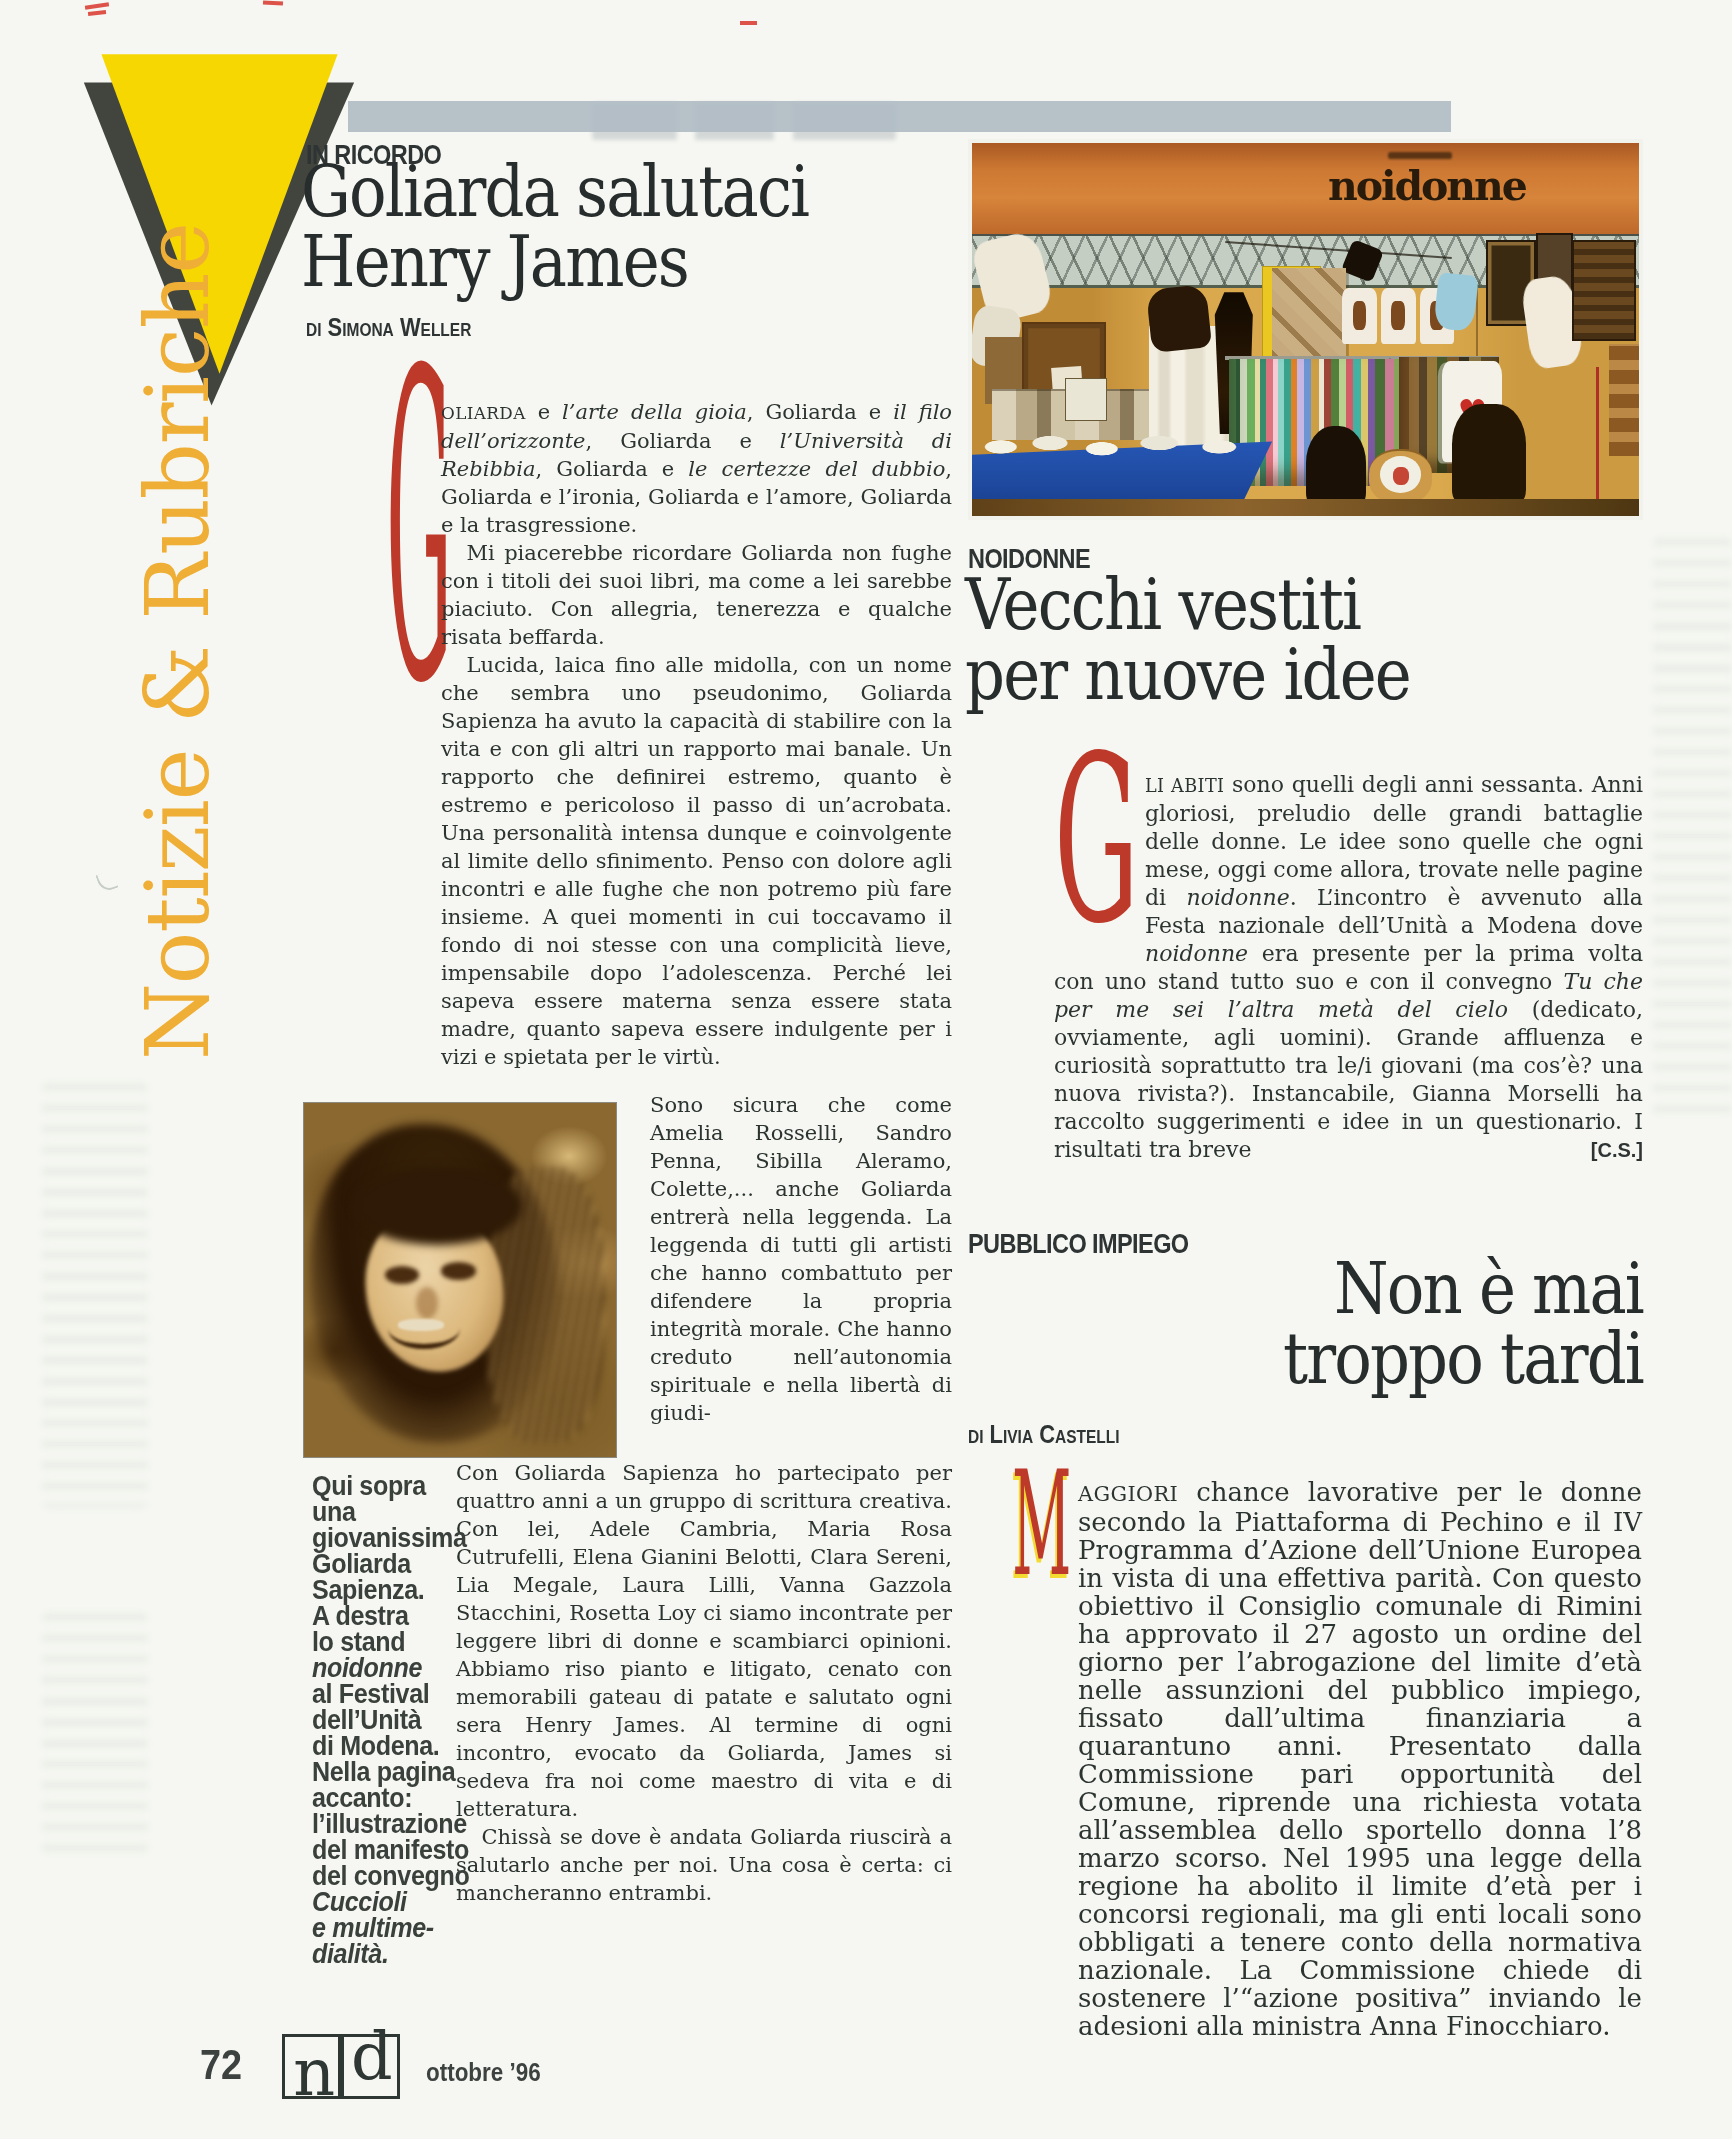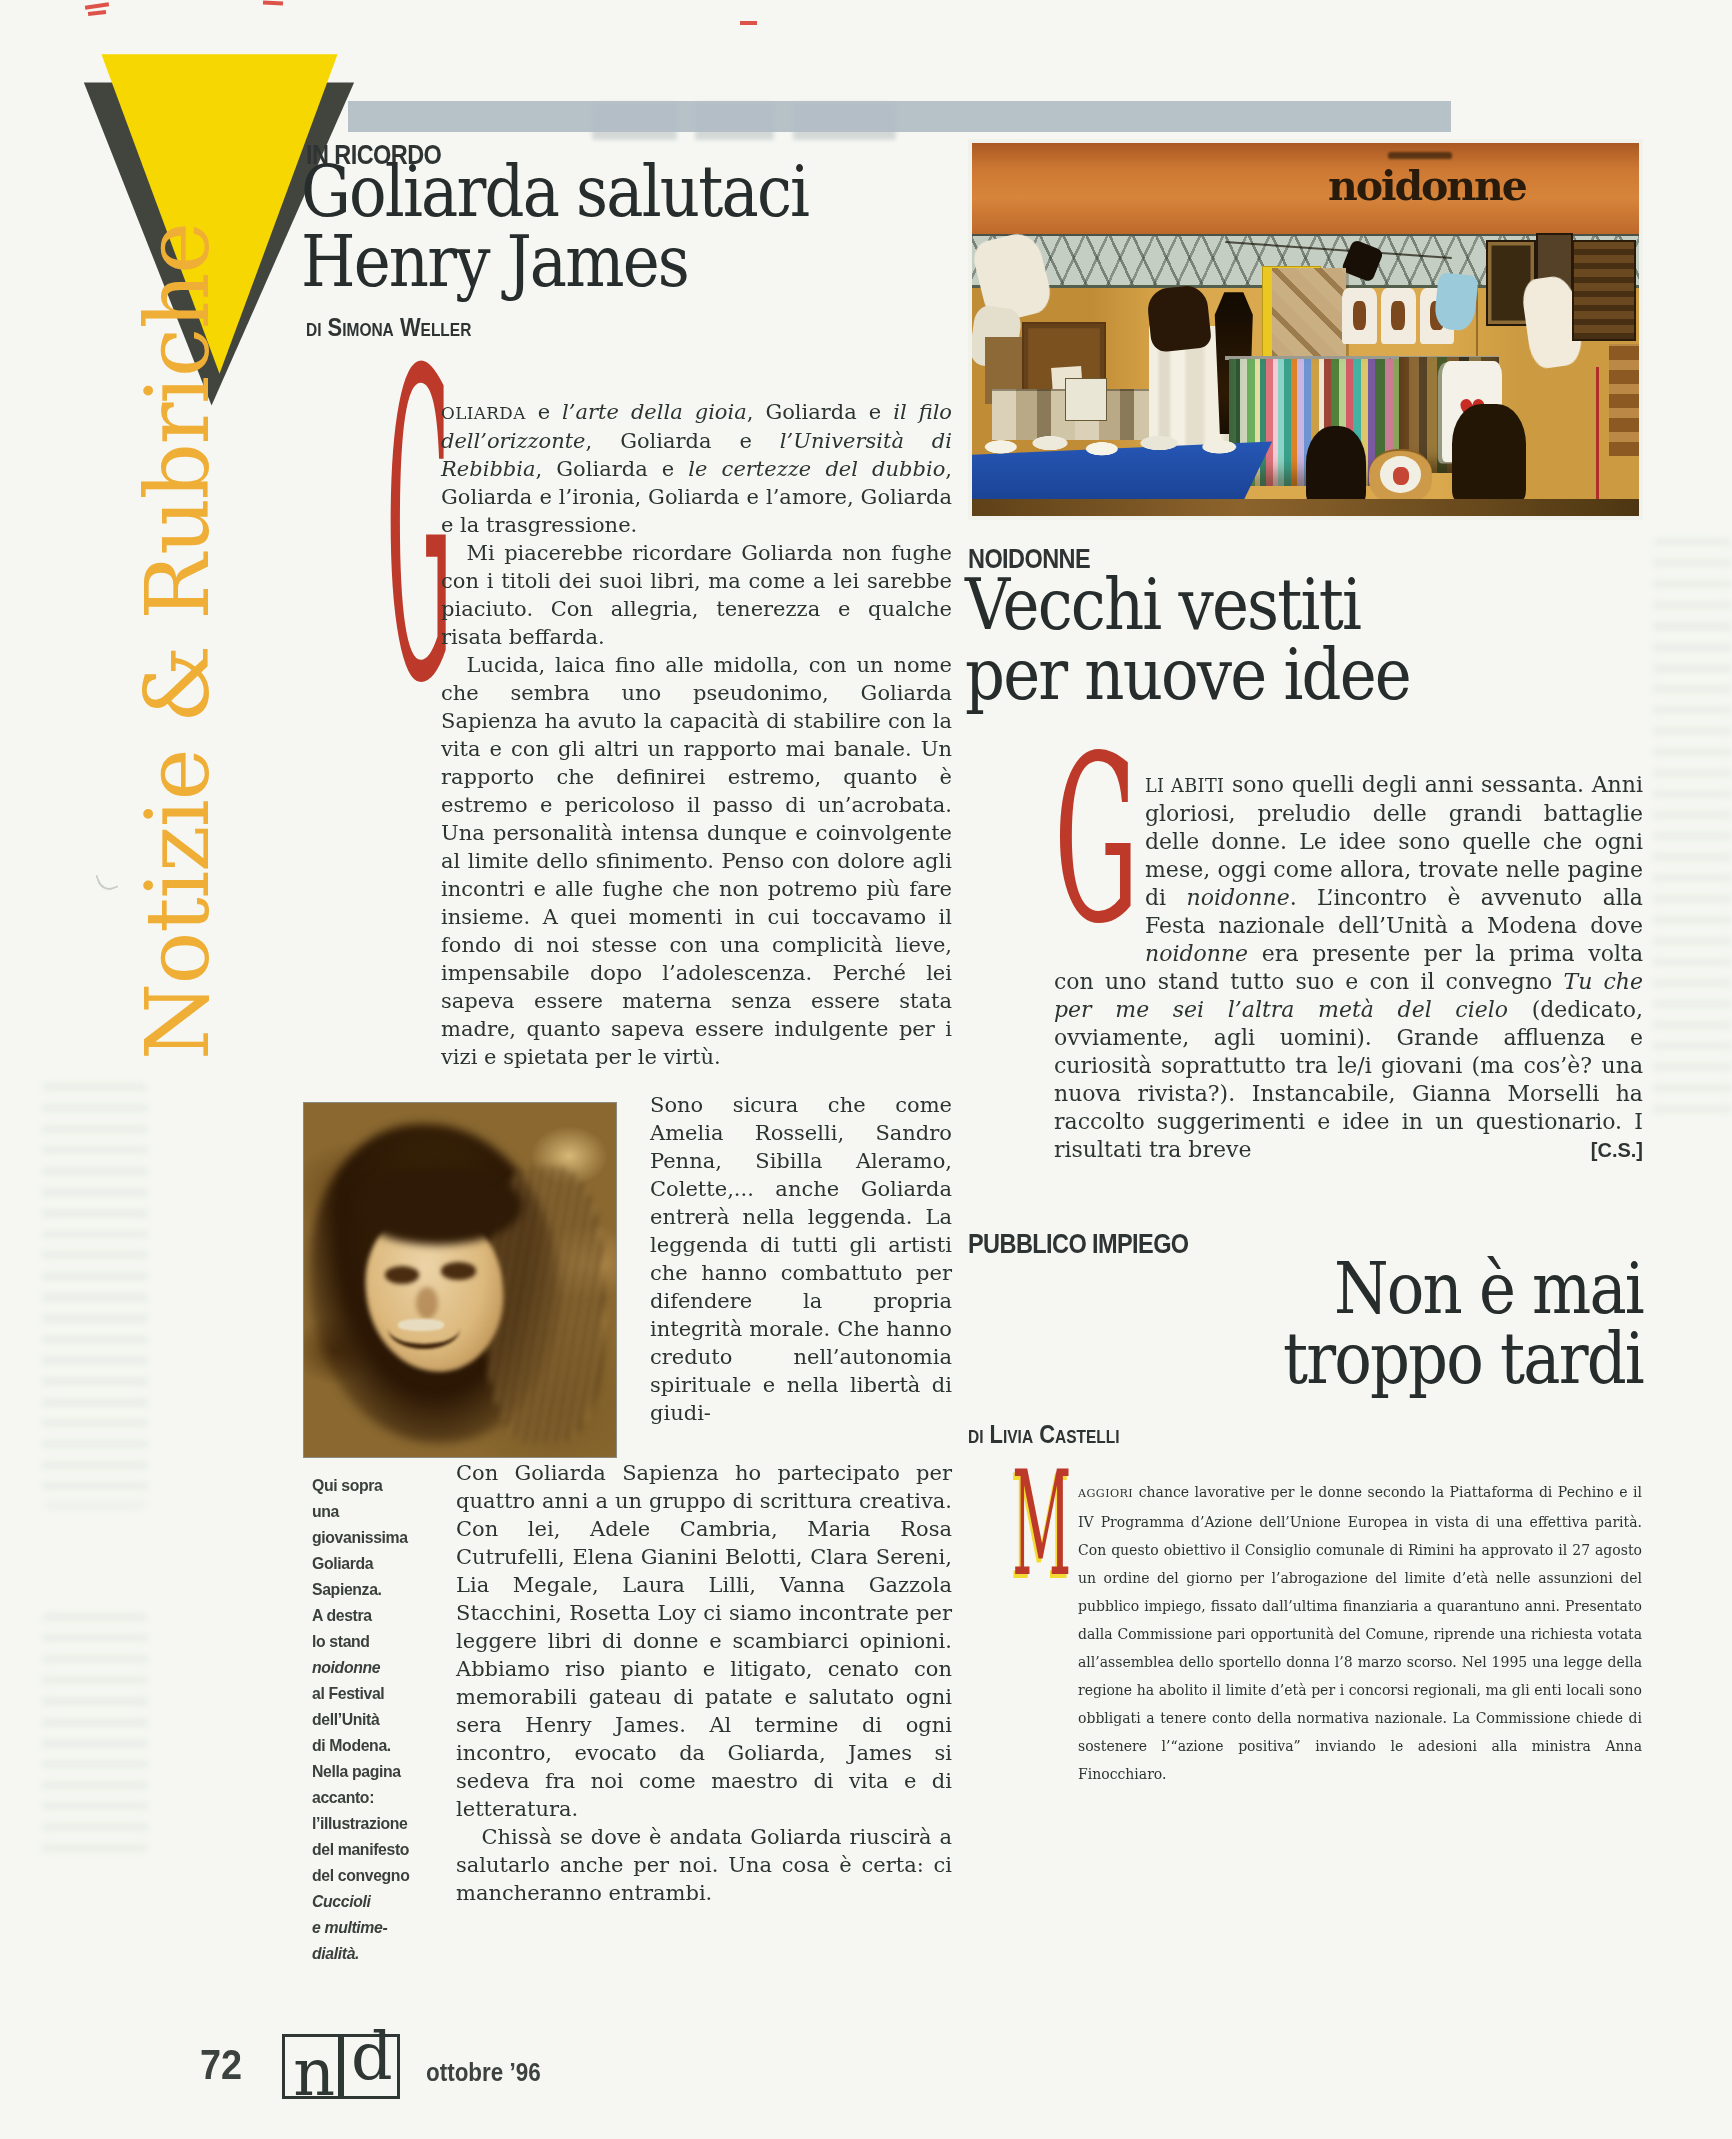--- a/index.html
+++ b/index.html
@@ -57,38 +57,38 @@
   #byline3{left:968px;top:1420px;}
 
   
   .flow{font-size:21px;line-height:28px;text-align:justify;color:#2c3431;}
   .flow p{margin:0;}
   .flow p + p{text-indent:25.5px;}
   #colA{left:441px;top:398px;width:511px;}
   #colNarrow{left:650px;top:1091px;width:302px;}
   #colC{left:456px;top:1459px;width:496px;}
   #colV{left:1054px;top:771px;width:589px;font-size:22px;line-height:28px;text-align:justify;}
-  #colM{left:1078px;top:1478px;width:564px;font-size:14px;line-height:28px;text-align:justify;}
+  #colM{left:1078px;top:1478px;width:564px;font-size:26px;line-height:28px;text-align:justify;}
   .sc{font-size:.8em;letter-spacing:0.4px;}
   .sig{float:right;font-family:"Liberation Sans",sans-serif;font-weight:700;font-size:20px;color:#2e3434;}
 
   
   .cap{color:#bd3a2a;font-family:"DejaVu Serif",serif;overflow:visible;}
   .capglyph{display:block;line-height:1;transform-origin:0 0;}
   #cap1{left:386px;top:401px;width:59px;height:309px;}
   #cap1 .capglyph{font-size:425px;transform:scaleX(.195);margin-top:-84px;}
   #capV{float:left;width:84px;height:170px;margin-right:7px;}
   #capV .capglyph{font-size:231px;transform:scaleX(.46);margin-top:-46px;}
   #capM{left:1012px;top:1480px;width:57px;height:108px;}
   #capM .capglyph{font-size:145px;transform:scaleX(.40);margin-top:-29px;
     text-shadow:-4.2px 3.5px 0 rgba(243,211,0,.8);}
 
   
   #caption{left:312px;top:1473px;width:145px;font-family:"Liberation Sans",sans-serif;
-           font-weight:700;font-size:17px;line-height:26px;color:#3a403b;letter-spacing:-0.4px;}
+           font-weight:700;font-size:27px;line-height:26px;color:#3a403b;letter-spacing:-0.4px;}
   #caption div{transform:scaleX(.93);transform-origin:left;white-space:nowrap;}
 
   
   #portrait{left:304px;top:1103px;width:312px;height:354px;outline:0.7px solid #8a8a80;
     background:
       radial-gradient(64px 50px at 85% 15%, #d8b878 0%, transparent 60%),
       radial-gradient(85px 64px at 90% 45%, #b89050 0%, transparent 60%),
       radial-gradient(71px 57px at 10% 70%, #5a3c14 0%, transparent 60%),
       radial-gradient(99px 85px at 15% 25%, #6b4a1c 0%, transparent 60%),
       radial-gradient(142px 113px at 80% 85%, #7a5a24 0%, transparent 70%),

